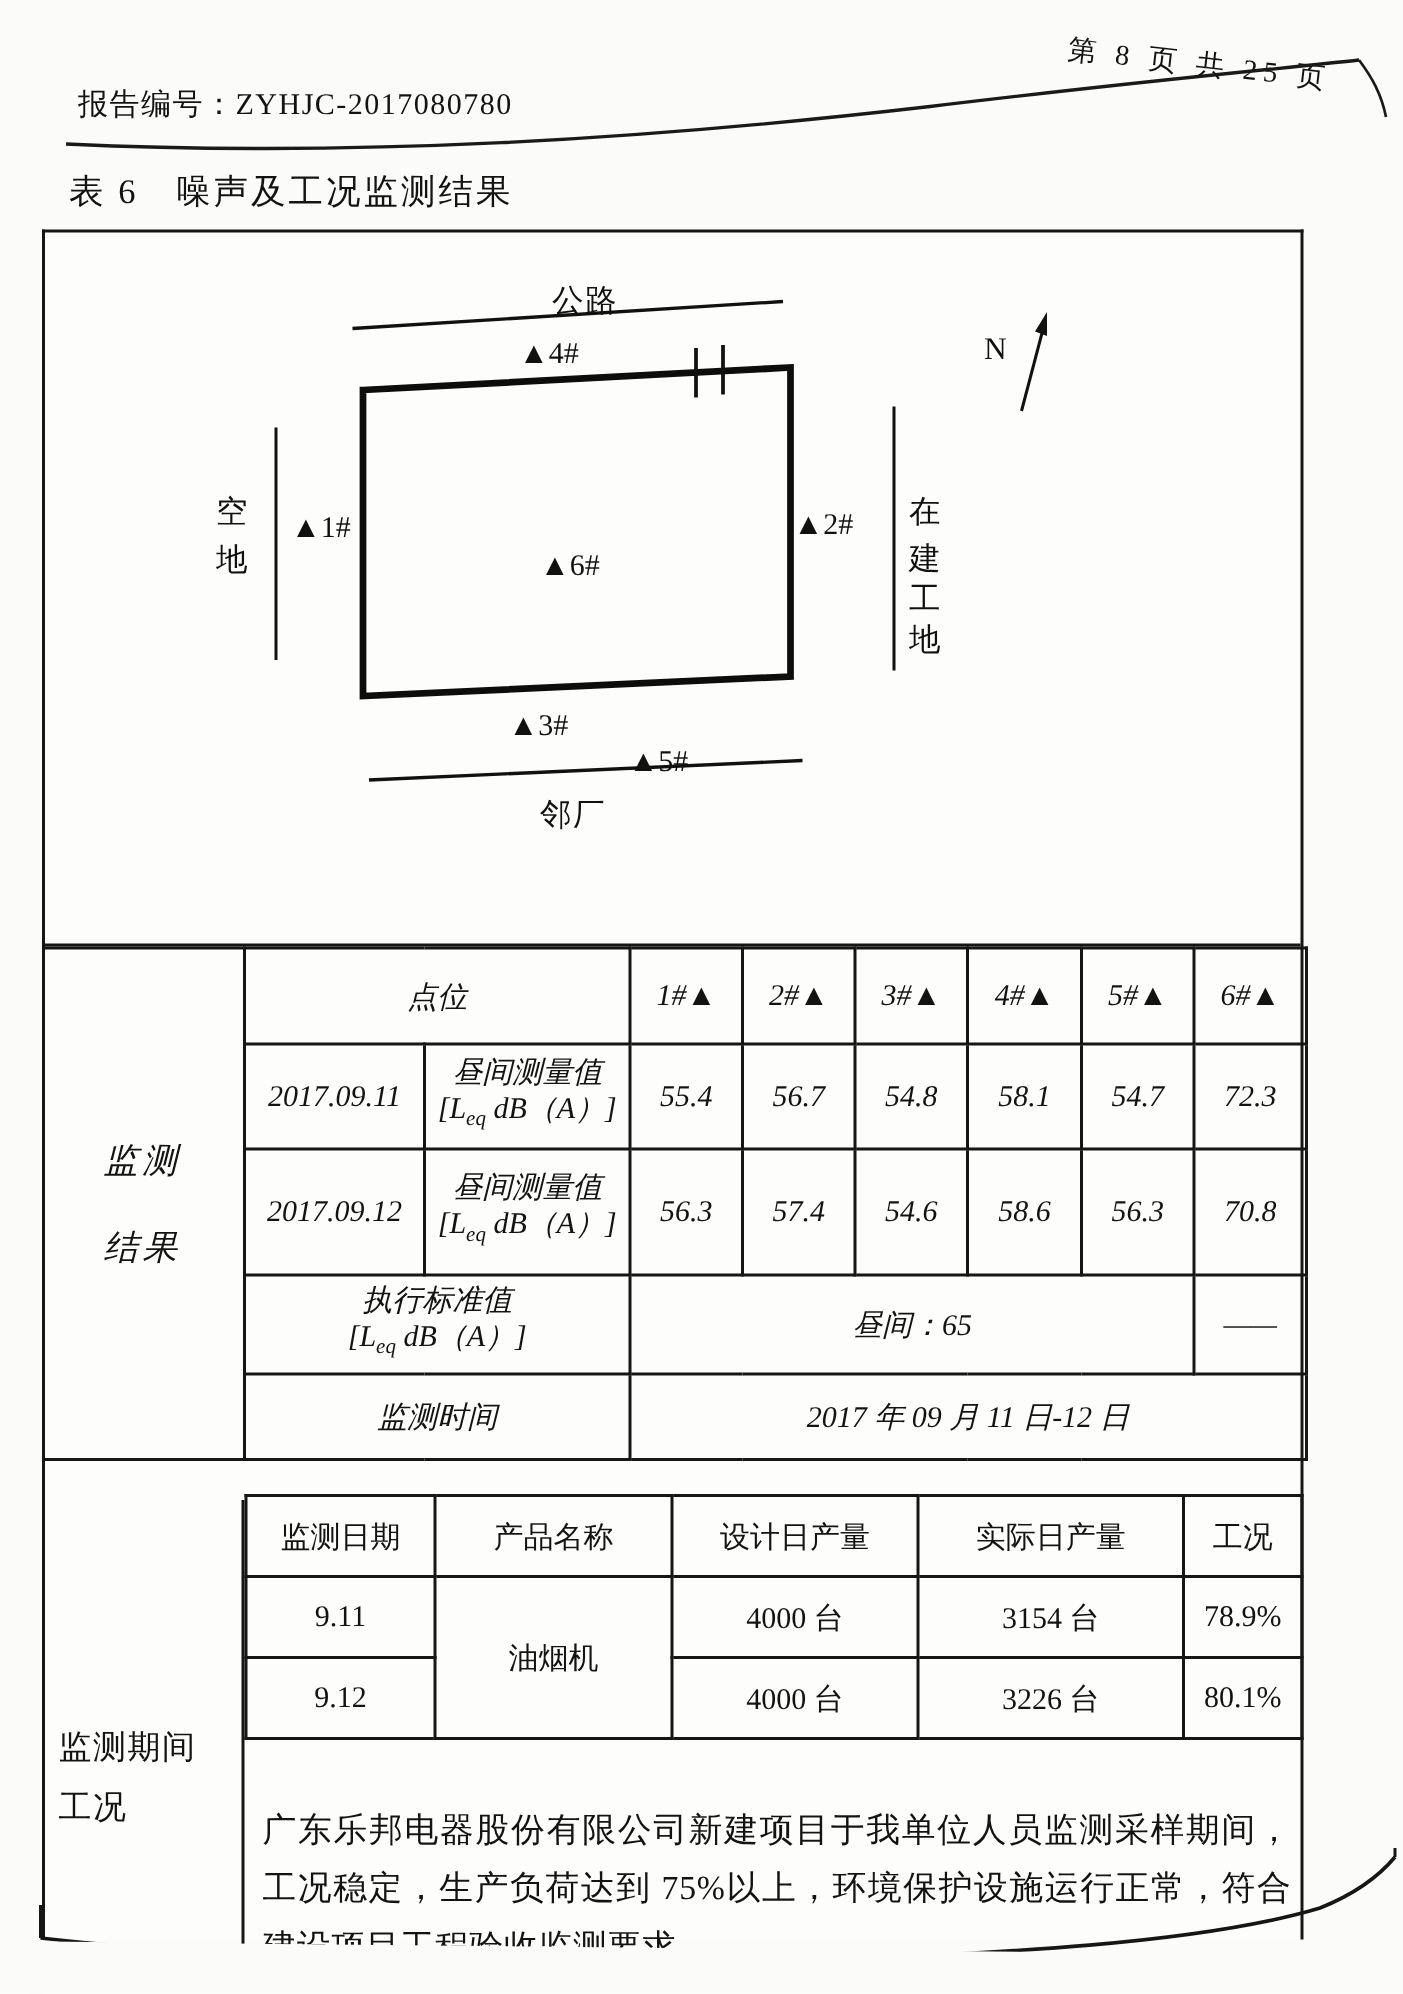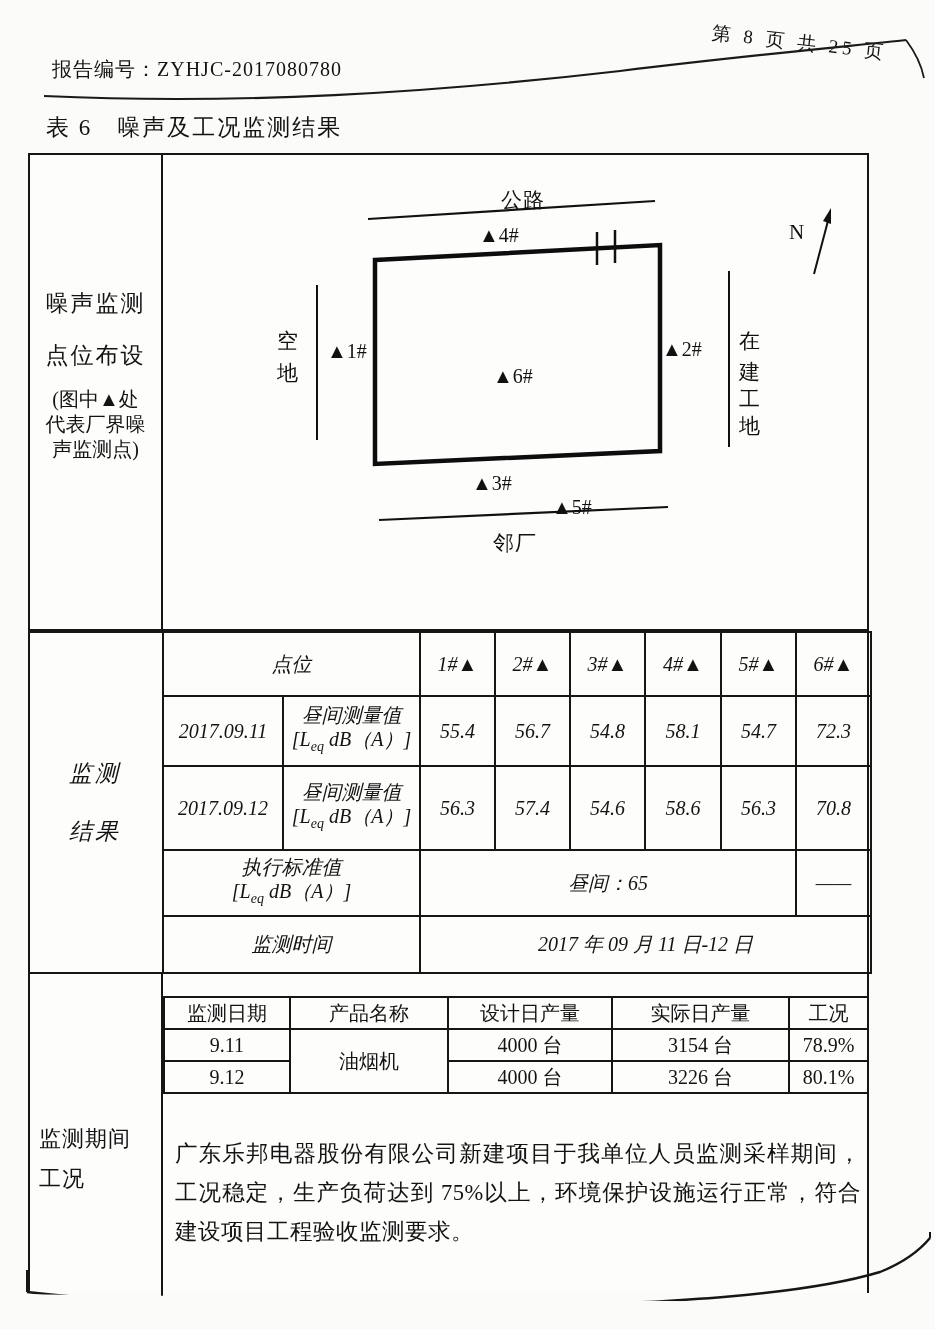--- a/index.html
+++ b/index.html
@@ -47,30 +47,30 @@
   #res-table tr.r2{height:84px;} #res-table tr.r3{height:66px;}
   #res-table tr.r4{height:57px;}
   .metric-line{line-height:24px;}
   sub{font-size:14px;}
   #res-label-cell div{font-size:23px;letter-spacing:3px;line-height:30px;}
   #res-label-cell .lgap{height:28px;}
   
   #sec-cond{display:flex;height:339px;}
   #cond-label-cell{
     width:133px;flex:none;box-sizing:border-box;border-right:2px solid #161616;
-    padding-top:150px;padding-left:9px;font-size:22px;letter-spacing:1px;line-height:30px;
+    padding-top:150px;padding-left:9px;font-size:22px;letter-spacing:1px;line-height:30px;margin-top:26px;
   }
   #cond-label-cell .clgap{height:10px;}
   #cond-right{flex:1;position:relative;}
   #cond-table{
     border-collapse:collapse;table-layout:fixed;width:704px;margin-top:22px;
   }
   #cond-table td{
     border:2px solid #161616;text-align:center;vertical-align:middle;
-    font-size:20px;padding:0;box-sizing:border-box;height:32px;
+    font-size:20px;padding:0;box-sizing:border-box;height:54px;
   }
   #cond-paragraph{
     margin:40px 8px 0 12px;font-size:22.5px;line-height:39px;
     letter-spacing:0.5px;text-align:justify;
   }
   #bottom-curve{left:0;top:1230px;pointer-events:none;}
 </style>
 </head>
 <body>
 
@@ -78,29 +78,20 @@
 <div class="abs" id="report-no">报告编号：ZYHJC-2017080780</div>
 <svg class="abs" id="header-curve" width="935" height="110">
   <path d="M44,96 C240,105 430,93 620,71 C760,54 862,45 906,40" fill="none" stroke="#1a1a1a" stroke-width="2.2"></path>
   <path d="M906,40 C915,52 921,63 924,78" fill="none" stroke="#1a1a1a" stroke-width="1.8"></path>
 </svg>
 <div class="abs" id="doc-title">表 6　噪声及工况监测结果</div>
 
 <div class="abs section" id="big-table">
 
   <div id="sec-layout">
-    <div id="layout-label-cell">
-      <div class="big-label">噪声监测</div>
-      <div class="gap1"></div>
-      <div class="big-label">点位布设</div>
-      <div class="gap2"></div>
-      <div class="note-label">(图中▲处</div>
-      <div class="note-label">代表厂界噪</div>
-      <div class="note-label">声监测点)</div>
-    </div>
     <div id="diagram-cell">
       <svg width="706" height="472" viewBox="0 0 706 472">
 
         <text class="dg-label" x="360" y="52" text-anchor="middle">公路</text>
         <line x1="205" y1="64" x2="492" y2="46" stroke="#111" stroke-width="2.2"></line>
 
         <text class="dg-marker" x="316" y="87"><tspan>▲</tspan><tspan>4#</tspan></text>
 
         <polygon points="212,105 497,90 497,296 212,309" fill="none" stroke="#0d0d0d" stroke-width="4.5"></polygon>
 

